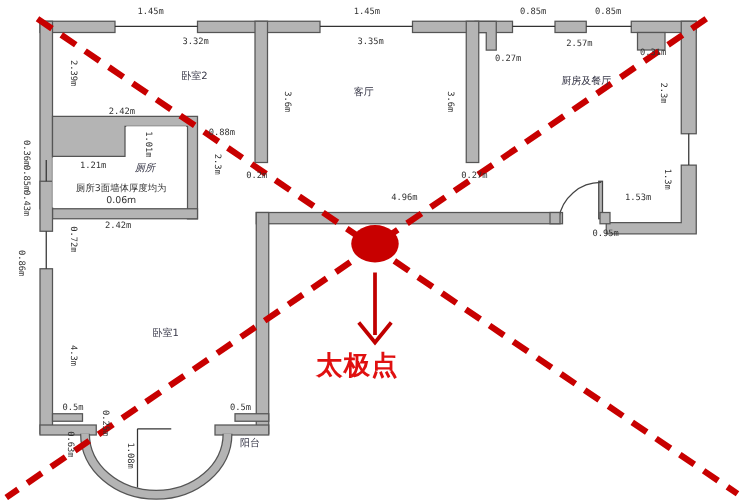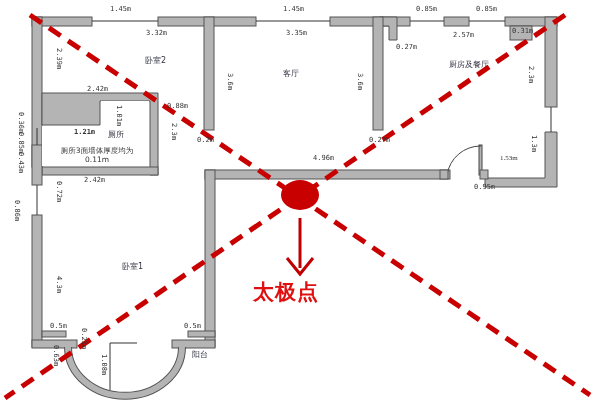--- a/index.html
+++ b/index.html
@@ -90,57 +90,57 @@
   <ellipse cx="300" cy="195" rx="19" ry="15" fill="#c80000"></ellipse>
   <line x1="300" y1="218" x2="300" y2="268" stroke="#c00000" stroke-width="3"></line>
   <path d="M287 258 L300 274 L313 258" fill="none" stroke="#c00000" stroke-width="3"></path>
 </svg>
 
 <div class="taiji">太极点</div>
 
 <div class="room" style="left:117px;top:57px;padding-left:28px;">卧室2</div>
 <div class="room" style="left:283px;top:70px;">客厅</div>
 <div class="room" style="left:449px;top:61px;width:40px;white-space:normal;text-align:center;">厨房及餐厅</div>
-<div class="room" style="left:108px;top:131px;">厕所</div>
+<div class="room" style="left:108px;top:131px;font-style:italic;">厕所</div>
 <div class="room" style="left:122px;top:263px;">卧室1</div>
 <div class="room" style="left:151px;top:351px;padding-left:41px;">阳台</div>
 
 <div class="note" style="left:47px;top:147px;width:100px;">
   <span>厕所3面墙体厚度均为</span><br>
-  <span>0.11m</span>
+  <span>0.06m</span>
 </div>
 
 <div class="lbl" style="left:110px;top:6px;">1.45m</div>
 <div class="lbl" style="left:283px;top:6px;">1.45m</div>
 <div class="lbl" style="left:416px;top:6px;">0.85m</div>
 <div class="lbl" style="left:476px;top:6px;">0.85m</div>
 <div class="lbl" style="left:107px;top:30px;margin-left:39px;">3.32m</div>
 <div class="lbl" style="left:286px;top:30px;">3.35m</div>
 <div class="lbl" style="left:453px;top:32px;">2.57m</div>
 <div class="lbl" style="left:396px;top:44px;">0.27m</div>
-<div class="lbl" style="left:512px;top:28px;">0.31m</div>
+<div class="lbl" style="left:512px;top:39px;">0.31m</div>
 <div class="lbl vert" style="left:55px;top:48px;">2.39m</div>
 <div class="lbl" style="left:87px;top:86px;">2.42m</div>
 <div class="lbl vert" style="left:115px;top:105px;">1.01m</div>
 <div class="lbl" style="left:167px;top:103px;">0.88m</div>
-<div class="lbl" style="left:74px;top:129px;font-weight:bold;">1.21m</div>
+<div class="lbl" style="left:64px;top:129px;">1.21m</div>
 <div class="lbl" style="left:84px;top:177px;">2.42m</div>
 <div class="lbl vert" style="left:17px;top:112px;">0.36m</div>
 <div class="lbl vert" style="left:17px;top:132px;">0.85m</div>
 <div class="lbl vert" style="left:17px;top:152px;">0.43m</div>
 <div class="lbl vert" style="left:55px;top:181px;">0.72m</div>
 <div class="lbl vert" style="left:13px;top:200px;">0.86m</div>
 <div class="lbl vert" style="left:170px;top:123px;">2.3m</div>
 <div class="lbl vert" style="left:226px;top:73px;">3.6m</div>
 <div class="lbl vert" style="left:356px;top:73px;">3.6m</div>
 <div class="lbl" style="left:197px;top:137px;">0.2m</div>
 <div class="lbl" style="left:369px;top:137px;">0.27m</div>
 <div class="lbl vert" style="left:527px;top:66px;">2.3m</div>
 <div class="lbl vert" style="left:530px;top:135px;">1.3m</div>
 <div class="lbl" style="left:313px;top:155px;">4.96m</div>
 <div class="lbl" style="left:474px;top:184px;">0.95m</div>
-<div class="lbl" style="left:500px;top:155px;font-family:Liberation Serif, serif;">1.53m</div>
+<div class="lbl" style="left:500px;top:155px;">1.53m</div>
 <div class="lbl vert" style="left:55px;top:276px;">4.3m</div>
 <div class="lbl" style="left:50px;top:323px;">0.5m</div>
 <div class="lbl" style="left:184px;top:323px;">0.5m</div>
 <div class="lbl vert" style="left:80px;top:328px;">0.25m</div>
 <div class="lbl vert" style="left:52px;top:345px;">0.63m</div>
 <div class="lbl vert" style="left:100px;top:354px;">1.08m</div>
 
 </body></html>

